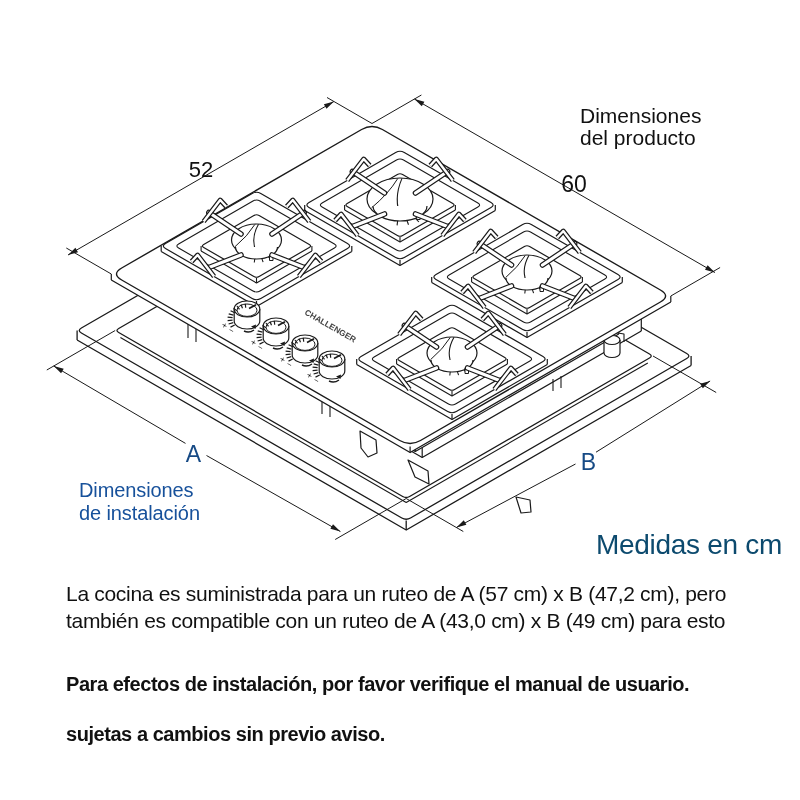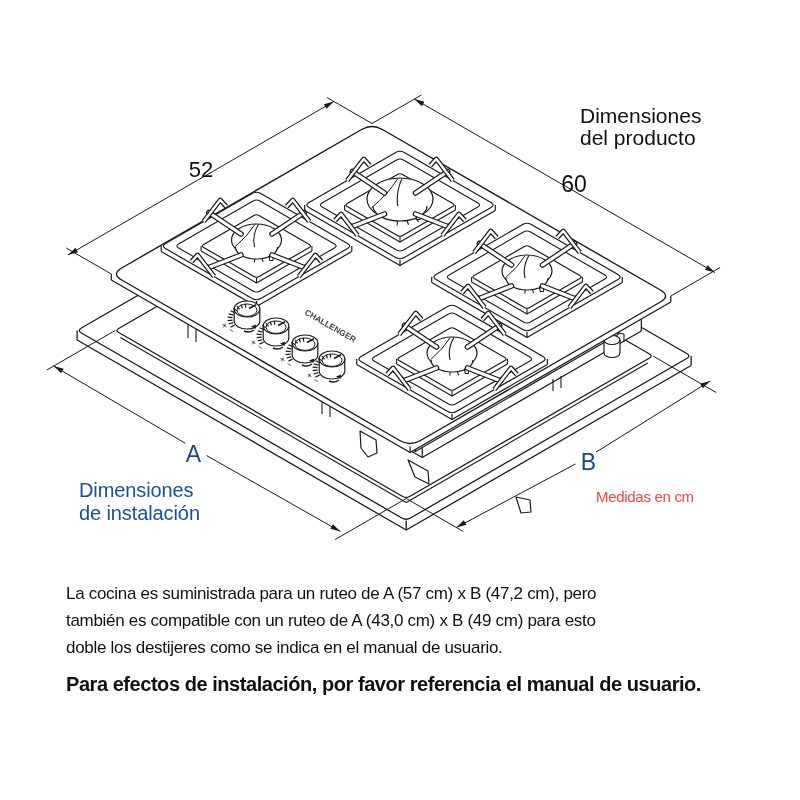--- a/index.html
+++ b/index.html
@@ -337,22 +337,22 @@
 <path d="M340.5 379L336 376.5L341 374.5Z" fill="#1a1a1a" stroke="none"></path>
 <text x="308" y="378" font-size="9" fill="#1a1a1a" text-anchor="middle" font-weight="normal" transform="rotate(30 308 378)">+</text>
 <text x="315" y="383" font-size="8.5" fill="#1a1a1a" text-anchor="middle" font-weight="normal" transform="rotate(30 315 383)">−</text>
 </g>
 </svg>
 
 <div class="abs" style="left:580px;top:104.5px;font-size:21px;color:#111;line-height:22px">Dimensiones<br>del producto</div>
 
 <div class="abs" style="left:79px;top:478.5px;font-size:20px;letter-spacing:-0.1px;color:#17519b;line-height:23.5px">Dimensiones<br>de instalación</div>
 
-<div class="abs" style="left:596px;top:488px;font-size:15px;letter-spacing:-0.3px;color:#ef4444">Medidas en cm</div>
-
-<div class="abs" style="left:66px;top:580px;font-size:17px;letter-spacing:-0.3px;color:#111;line-height:27px;width:720px">
+<div class="abs" style="left:596px;top:529px;font-size:28px;letter-spacing:-0.3px;color:#0c4a6e">Medidas en cm</div>
+
+<div class="abs" style="left:66px;top:580px;font-size:21px;letter-spacing:-0.3px;color:#111;line-height:27px;width:720px">
 <span style="white-space:nowrap">La cocina es suministrada para un ruteo de A (57 cm) x B (47,2 cm), pero</span><br>
 <span style="white-space:nowrap">también es compatible con un ruteo de A (43,0 cm) x B (49 cm) para esto</span><br>
-<span style="white-space:nowrap">doble los destijeres como se indica en el manual de usuario.</span></div>
+</div>
 
 <div class="abs" style="left:66px;top:672px;font-size:20px;letter-spacing:-0.45px;color:#111;line-height:25px;font-weight:bold;width:720px">
-<span style="white-space:nowrap">Para efectos de instalación, por favor referencia el manual de usuario.</span><br>
+<span style="white-space:nowrap">Para efectos de instalación, por favor verifique el manual de usuario.</span><br>
 <br>
-</div>
+<span style="white-space:nowrap">sujetas a cambios sin previo aviso.</span></div>
 </body></html>

